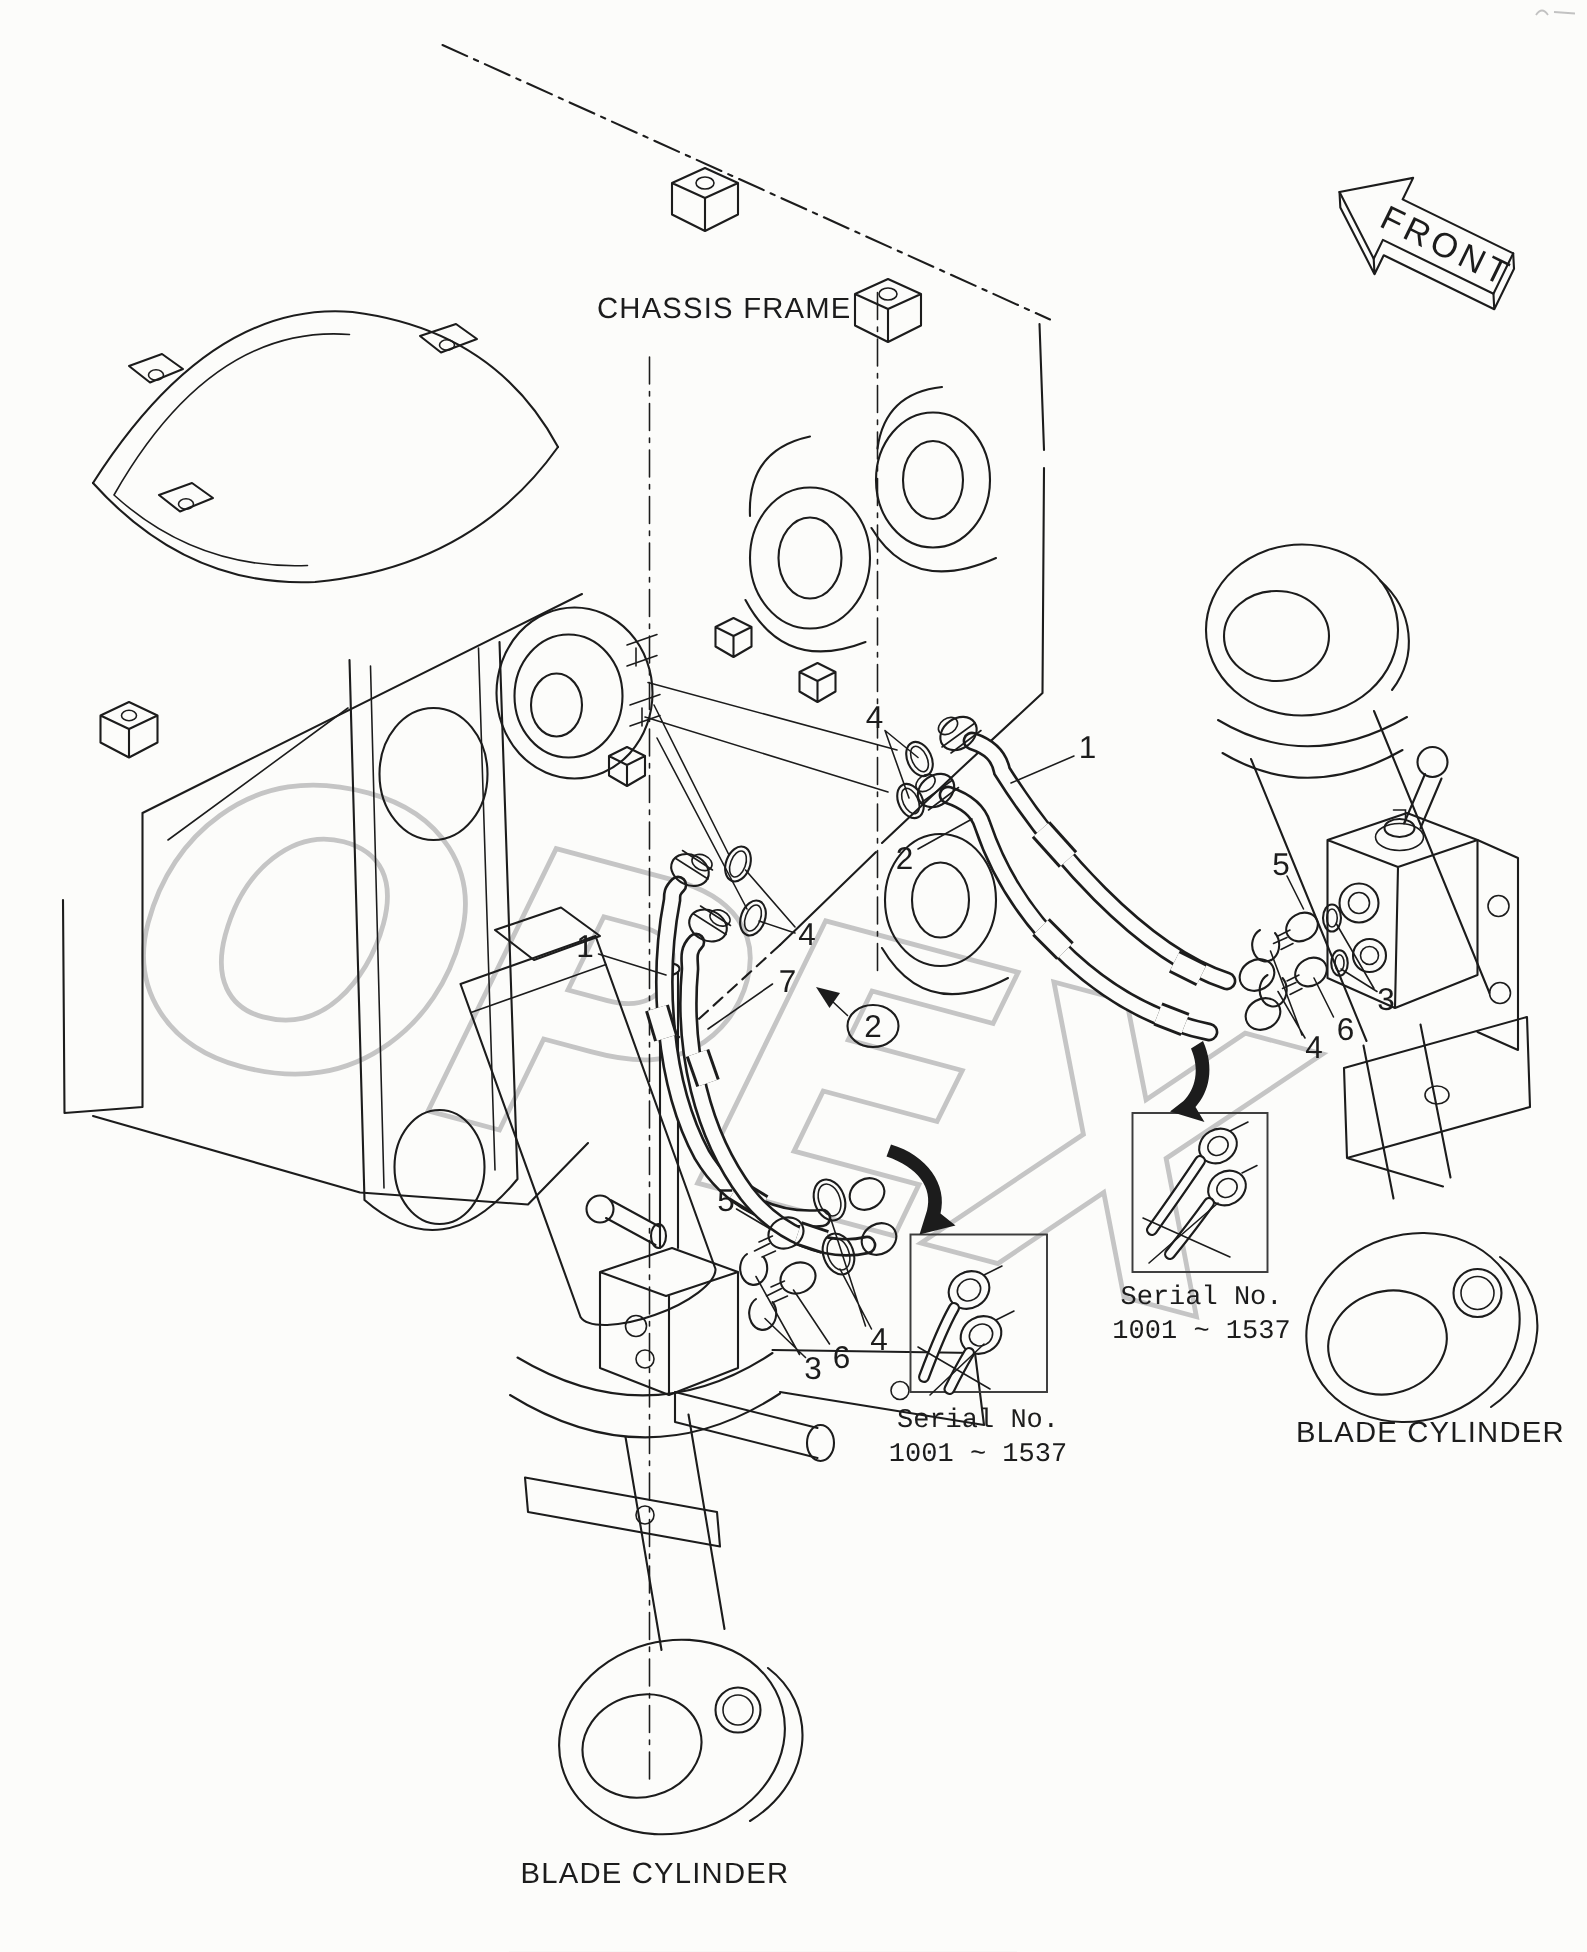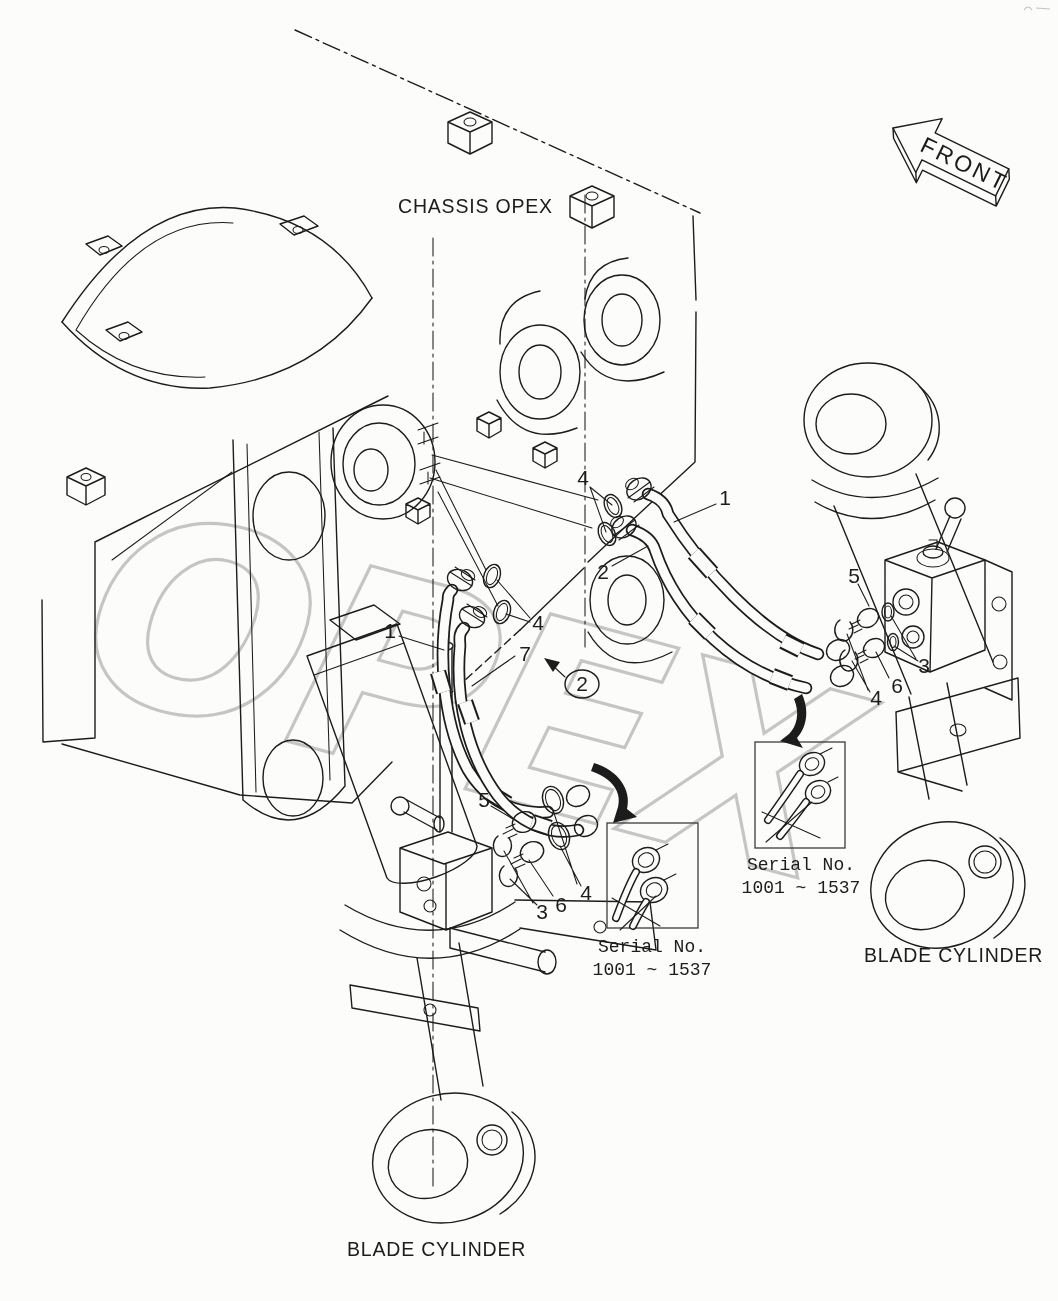--- a/index.html
+++ b/index.html
@@ -379,21 +379,21 @@
 
   <g transform="translate(893,128) rotate(26)">
     <path class="ln" d="M0,0 L40,-30 L40,-14 L122,-14 L122,16 L40,16 L40,30 Z"></path>
     <path class="ln" d="M0,0 L5,9 M40,30 L45,39 M122,16 L127,25 M122,-14 L127,-5 M5,9 L45,39 M45,39 L45,25 M45,25 L127,25 M127,25 L127,-5"></path>
     <text class="fronttext" x="33" y="9">FRONT</text>
   </g>
 
   <path d="M1024,10 q4,-6 8,0 M1036,8 l14,1" fill="none" stroke="#c2c2c2" stroke-width="1.2"></path>
 </svg>
 
-<div class="lbl" style="left:398px;top:195px;">CHASSIS OPEX</div>
+<div class="lbl" style="left:398px;top:195px;">CHASSIS FRAME</div>
 
 <div class="lbl" style="left:864px;top:944px;">BLADE CYLINDER</div>
 
 <div class="lbl" style="left:347px;top:1238px;">BLADE CYLINDER</div>
 
 <div class="serial" style="left:567px;top:936px;">
   <div>Serial No.</div>
   <div>1001 ~ 1537</div>
 </div>
 

